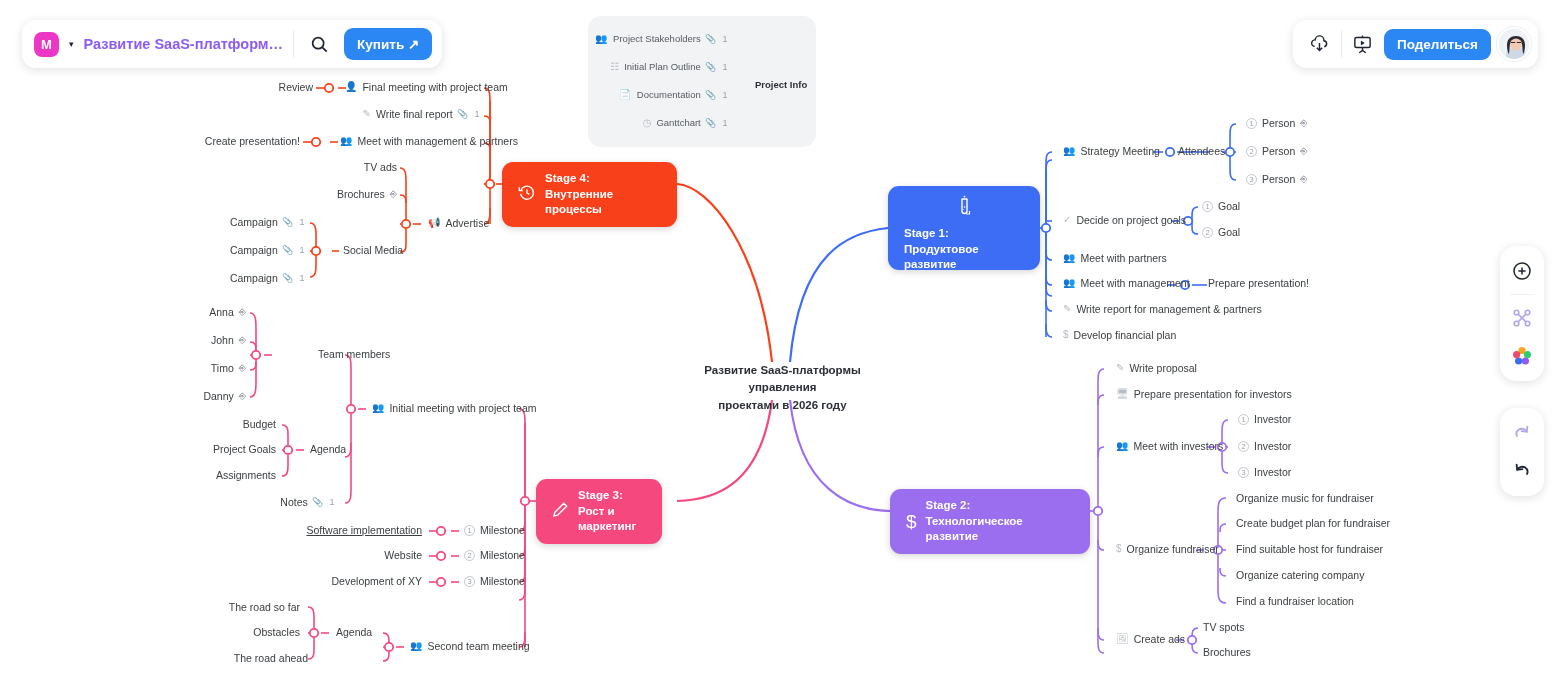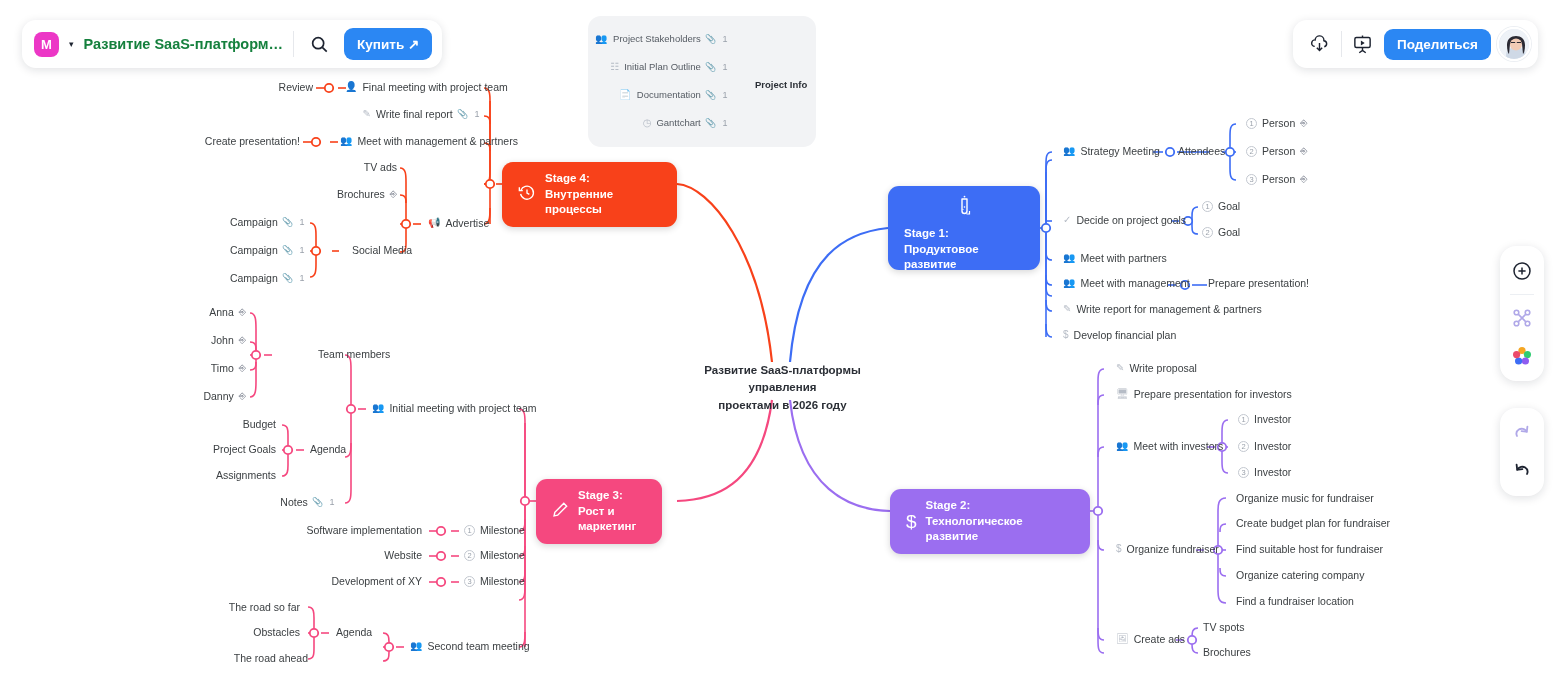--- a/index.html
+++ b/index.html
@@ -63,21 +63,21 @@
     box-shadow: 0 2px 10px rgba(16,24,40,.13);
     display: flex; align-items: center; height: 48px;
   }
   #topleft { left: 22px; top: 20px; padding: 0 10px 0 12px; gap: 10px; }
   #logo {
     width: 25px; height: 25px; border-radius: 8px; background: #EC37C6;
     display: flex; align-items: center; justify-content: center;
     color: #fff; font-size: 13px; font-weight: bold;
   }
   .chev { color: #1d2330; font-size: 9px; }
-  #doctitle { font-size: 14.5px; font-weight: bold; color: #15803d; max-width: 215px;
+  #doctitle { font-size: 14.5px; font-weight: bold; color: #8b5cf6; max-width: 215px;
               overflow: hidden; text-overflow: ellipsis; white-space: nowrap; }
   .vsep { width: 1px; height: 26px; background: #e6e8ec; }
   .iconbtn {
     width: 30px; height: 30px; border-radius: 8px; display: flex;
     align-items: center; justify-content: center; color: #1d2330; cursor: pointer;
   }
   .pill-btn {
     background: #2b87f3; color: #fff; border: none; border-radius: 9px;
     font-family: inherit; font-size: 13.5px; font-weight: bold;
     padding: 8px 13px; cursor: pointer; display: flex; align-items: center; gap: 4px;
@@ -456,21 +456,21 @@
   <div class="node r" style="left:210px; top:245px; width:95px;">
     <span>Campaign</span>
     <span class="clip">📎</span>
     <span class="clip">1</span>
   </div>
   <div class="node r" style="left:210px; top:273px; width:95px;">
     <span>Campaign</span>
     <span class="clip">📎</span>
     <span class="clip">1</span>
   </div>
-  <div class="node" style="left:352px; top:245px;">
+  <div class="node" style="left:343px; top:245px;">
     <span>Social Media</span>
   </div>
 
   <div class="node r" style="left:190px; top:307px; width:56px;">
     <span>Anna</span>
     <span class="tagico">⎆</span>
   </div>
   <div class="node r" style="left:190px; top:335px; width:56px;">
     <span>John</span>
     <span class="tagico">⎆</span>
@@ -500,21 +500,21 @@
     <span>Assignments</span>
   </div>
   <div class="node" style="left:310px; top:444px;">
     <span>Agenda</span>
   </div>
   <div class="node r" style="left:255px; top:497px; width:80px;">
     <span>Notes</span>
     <span class="clip">📎</span>
     <span class="clip">1</span>
   </div>
-  <div class="node r" style="left:300px; top:525px; width:122px;">
+  <div class="node r" style="left:300px; top:525px; width:122px;text-decoration:underline;">
     <span>Software implementation</span>
   </div>
   <div class="node" style="left:464px; top:525px;">
     <span class="num">1</span>
     <span>Milestone</span>
   </div>
   <div class="node r" style="left:300px; top:550px; width:122px;">
     <span>Website</span>
   </div>
   <div class="node" style="left:464px; top:550px;">

